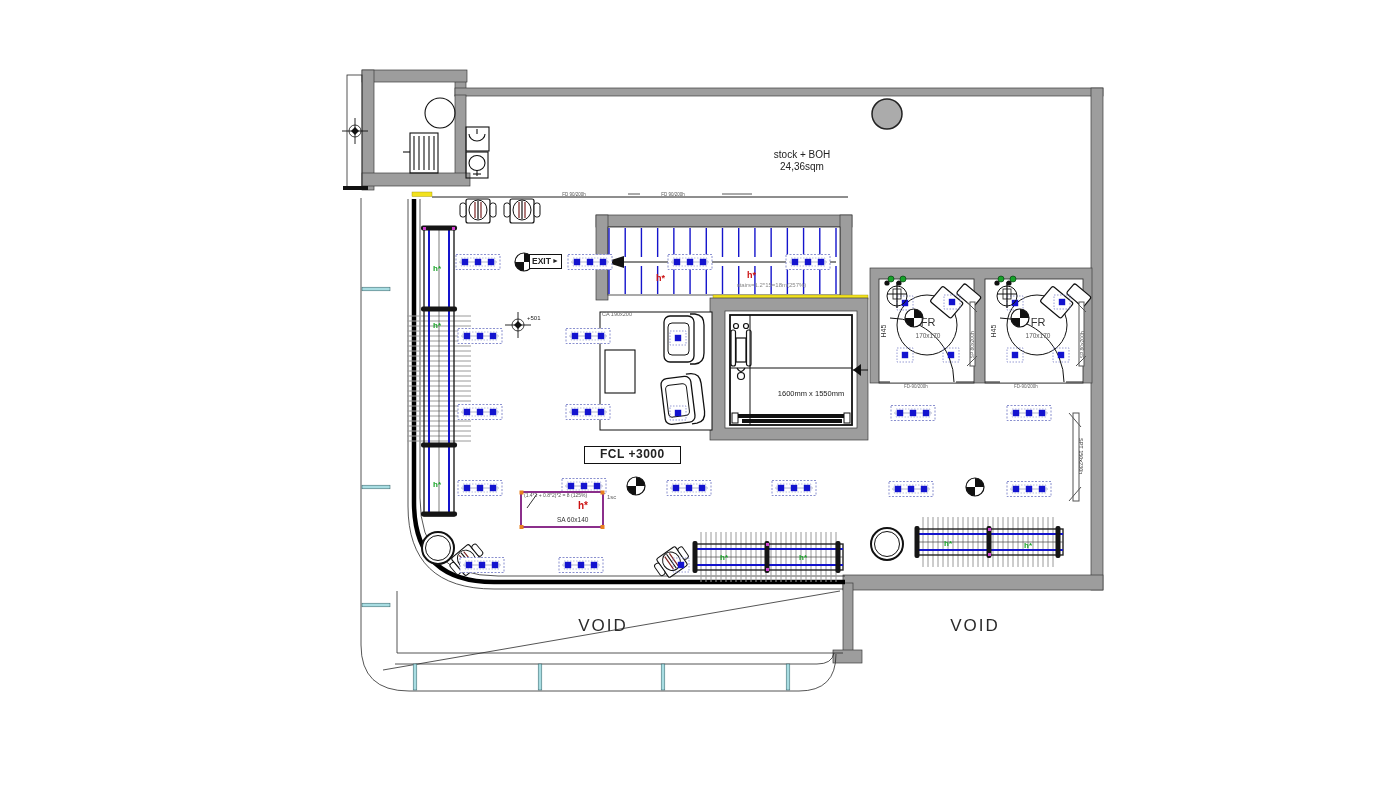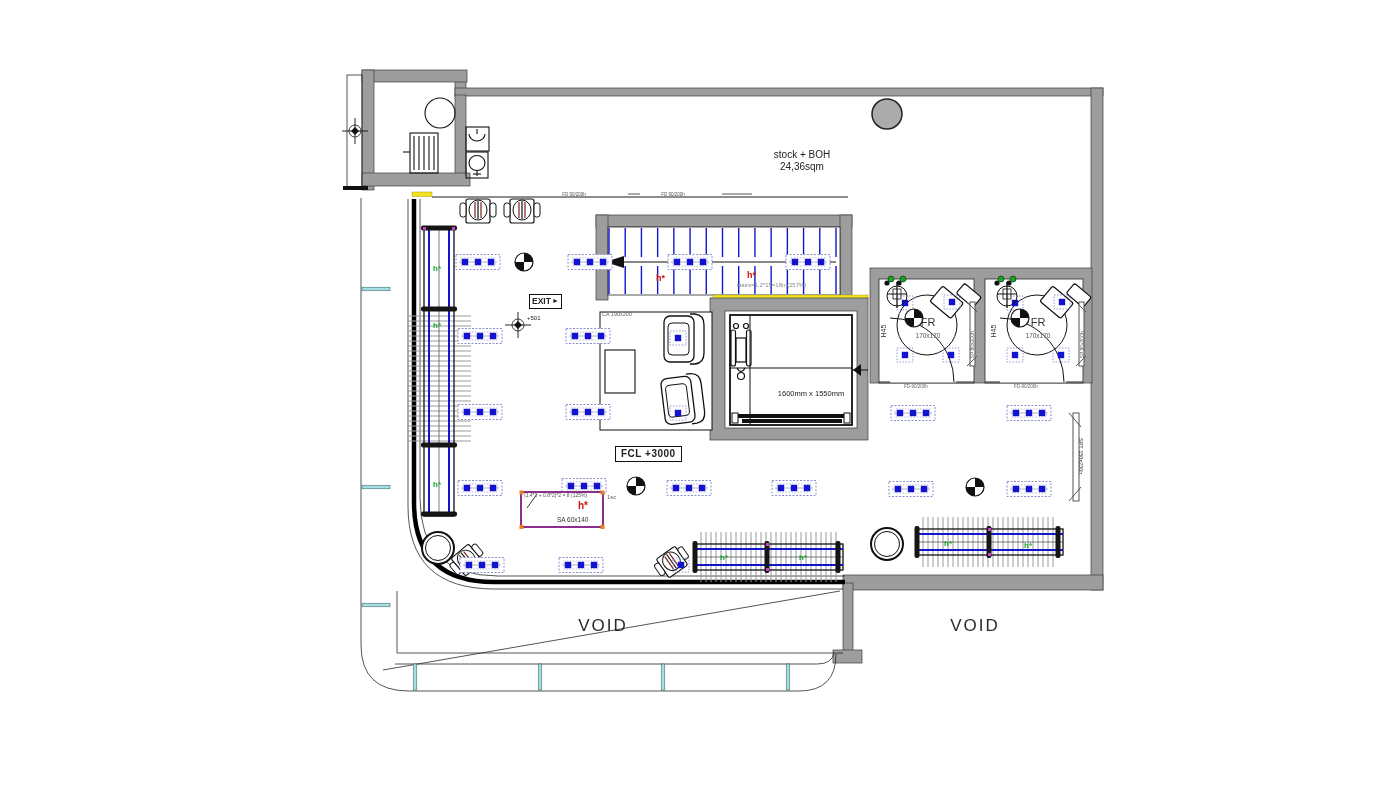--- a/index.html
+++ b/index.html
@@ -608,26 +608,26 @@
     <rect x="600.5" y="525" width="4" height="4" fill="#e8801e"></rect>
     <line x1="527" y1="508" x2="537" y2="494" stroke="#333" stroke-width="1"></line>
   </g>
 </svg>
 
 <div class="lbl c" style="left:742px;top:149px;width:120px;font-size:10px;">
   <div>stock + BOH</div>
   <div>24,36sqm</div>
 </div>
 
-<div class="lbl" style="left:529px;top:254px;height:13px;display:inline-flex;align-items:center;border:1.6px solid #111;background:#fff;padding:0 2px;font-size:8.5px;font-weight:bold;margin-top:40px;">
+<div class="lbl" style="left:529px;top:254px;height:13px;display:inline-flex;align-items:center;border:1.6px solid #111;background:#fff;padding:0 2px;font-size:8.5px;font-weight:bold;">
   <span>EXIT</span>
       <span style="font-size:7px;margin-left:1px;">►</span>
 </div>
 
-<div class="lbl box" style="left:615px;top:446px;padding:1px 5px;font-size:10px;font-weight:700;letter-spacing:.5px;">FCL +3000</div>
+<div class="lbl box" style="left:584px;top:446px;padding:1px 15px;font-size:12px;font-weight:700;letter-spacing:.5px;">FCL +3000</div>
 
 <div class="lbl c" style="left:751px;top:390px;width:120px;font-size:7.5px;">1600mm x 1550mm</div>
 
 <div class="lbl" style="left:602px;top:311px;font-size:5.5px;color:#666;">CA 190x200</div>
 
 <div class="lbl" style="left:527px;top:315px;font-size:6px;">+501</div>
 
 <div class="lbl" style="left:524px;top:493px;font-size:5px;color:#555;">(1.4*2 + 0.8*2)*2 = 8 (125%)</div>
 <div class="lbl" style="left:607px;top:494px;font-size:6px;color:#666;">1sc</div>
 <div class="lbl" style="left:578px;top:500px;font-size:10px;font-weight:bold;color:#cc1111;">h*</div>

